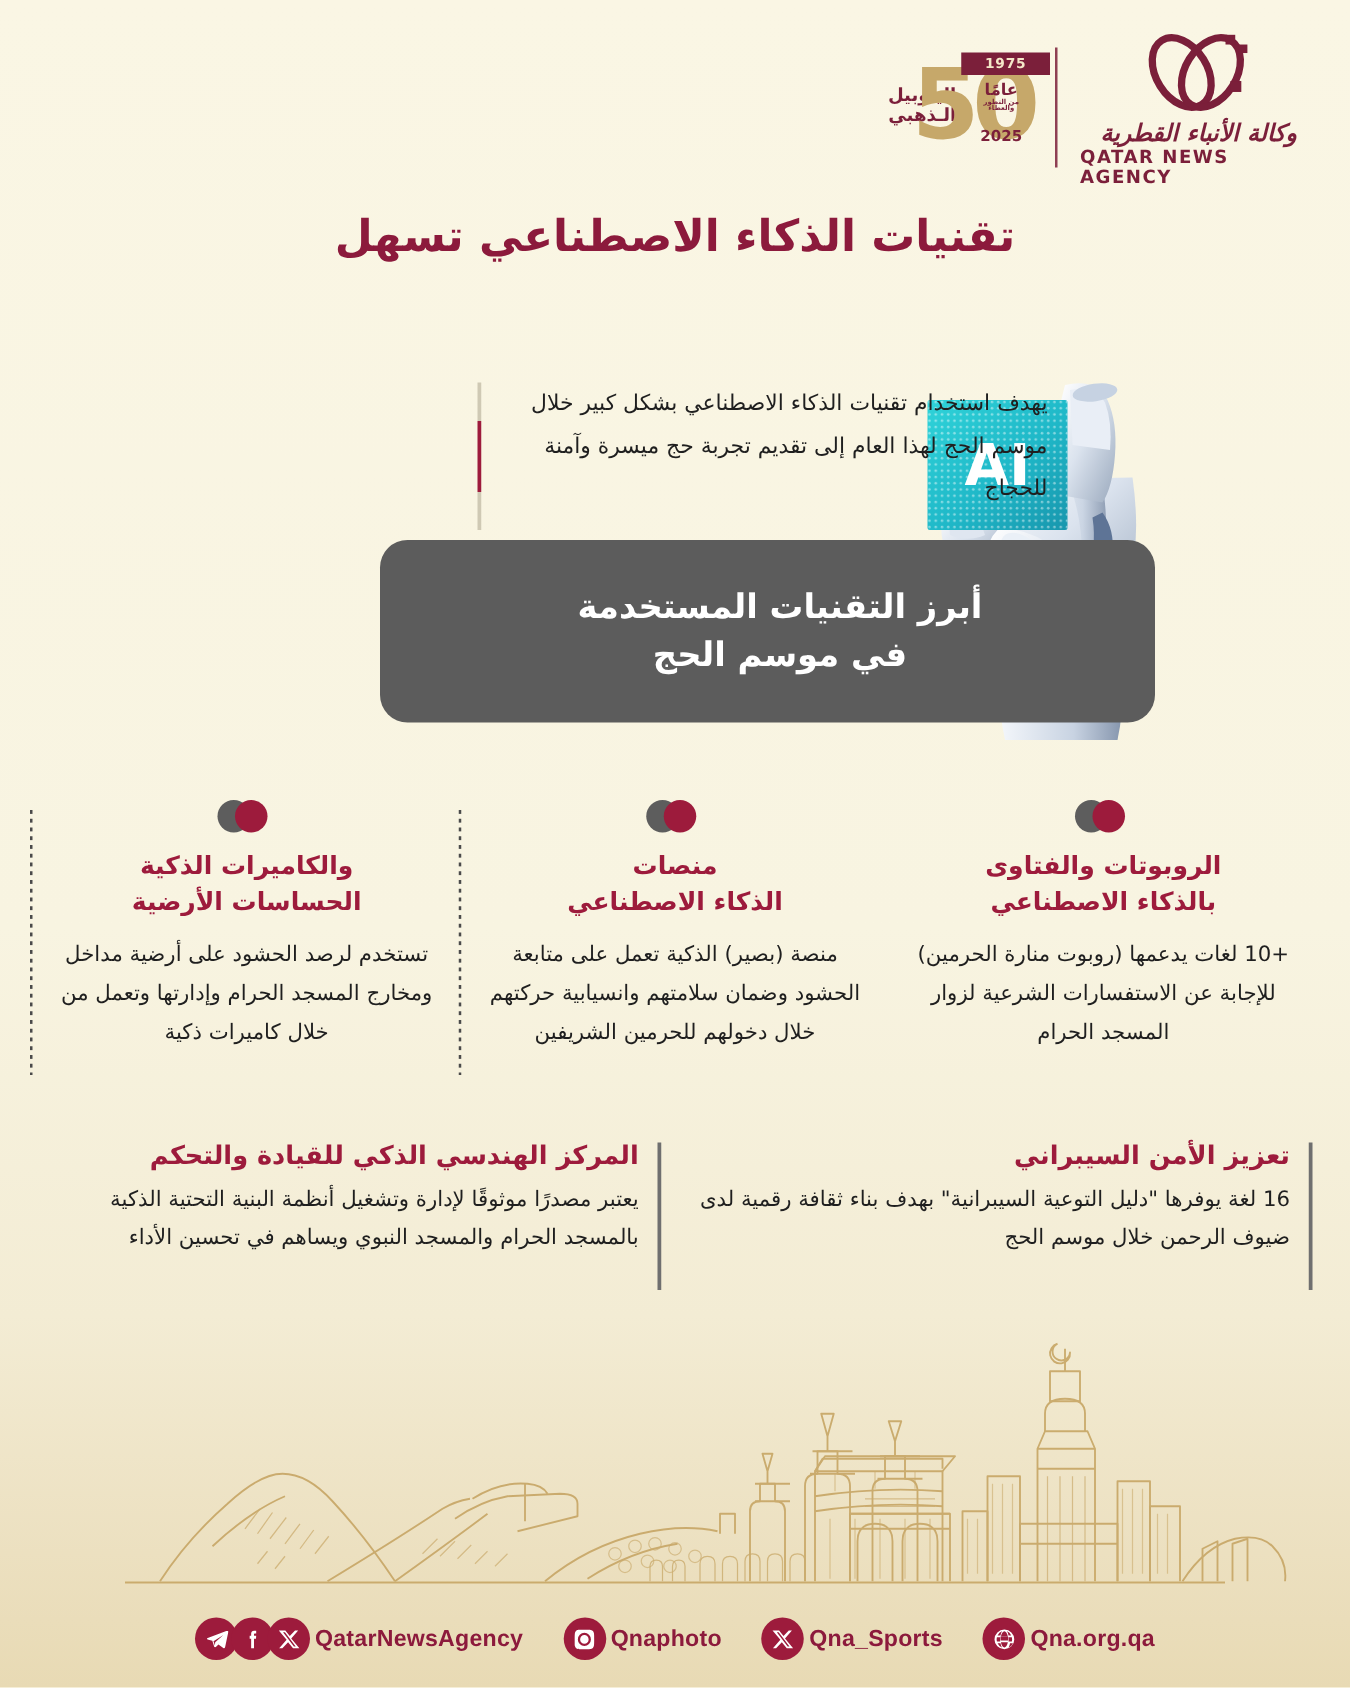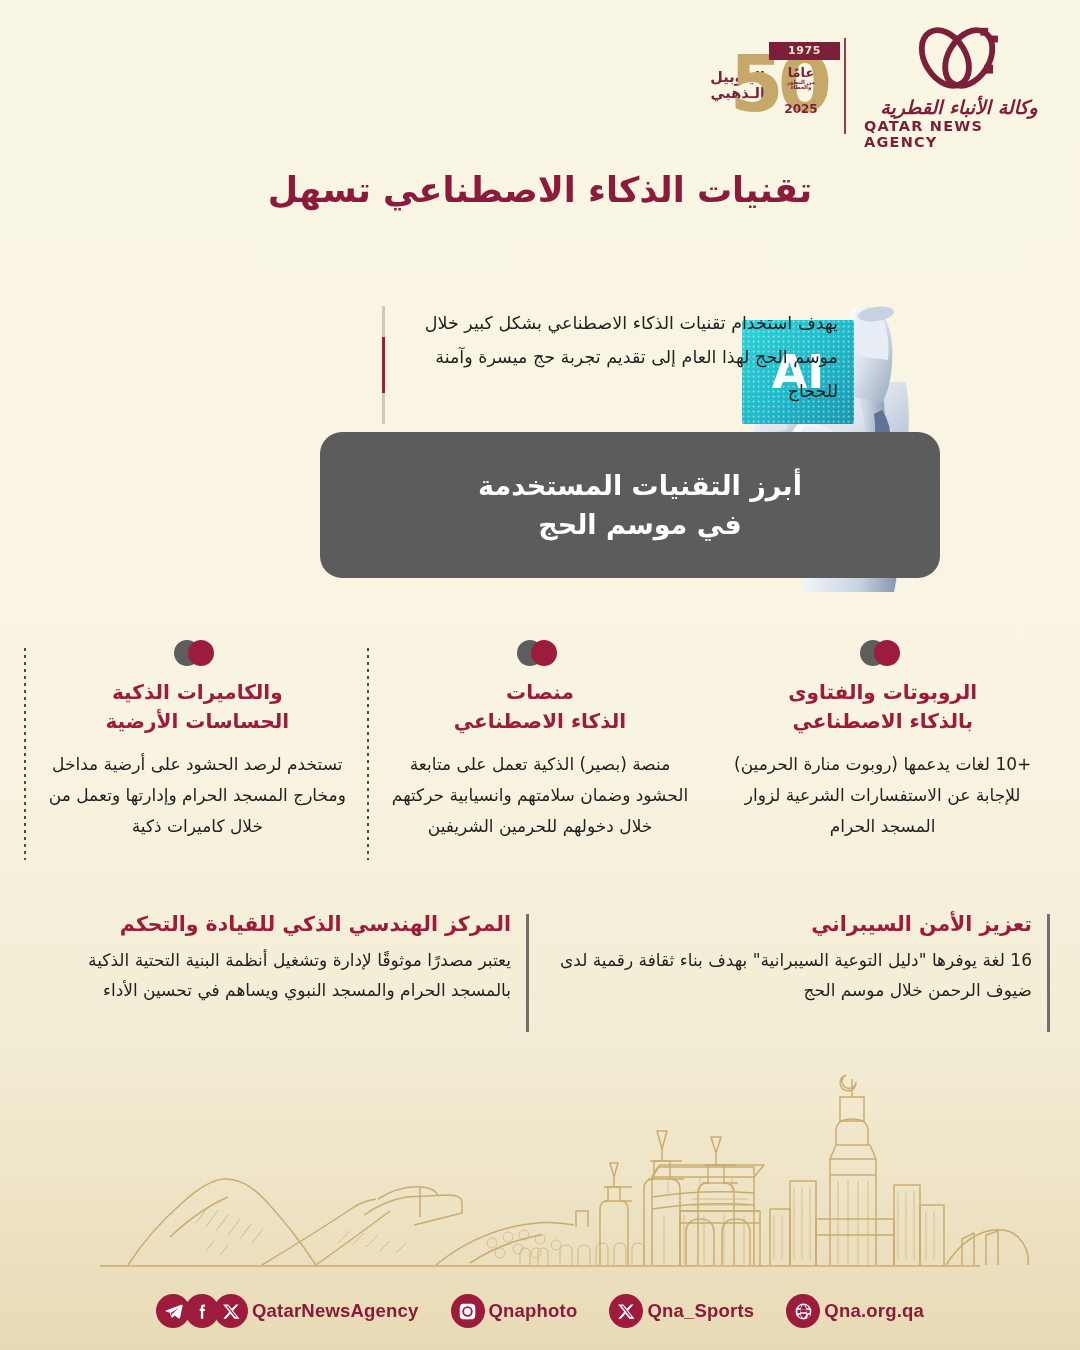--- a/index.html
+++ b/index.html
@@ -46,21 +46,21 @@
   .intro-text { font-size:17.5px; line-height:1.95; color:#1f1f1f; text-align:right; width:100%;
                 padding-left:16px; padding-right:0; }
   .intro-bar { position:absolute; top:306px; right:695px; width:3px; height:118px;
                background:linear-gradient(180deg,#cfc9b4 0%,#cfc9b4 26%,#9d1b3c 26%,#9d1b3c 74%,#cfc9b4 74%,#cfc9b4 100%); }
 
   
   .robot { position:absolute; top:292px; right:124px; width:250px; height:300px; }
   .robot svg { display:block; }
 
   
-  .banner { position:absolute; top:432px; right:140px; width:620px; height:146px;
+  .banner { position:absolute; top:432px; right:156px; width:620px; height:146px;
             background:#5c5c5c; border-radius:22px; display:flex; align-items:center;
             justify-content:center; padding-left:20px; }
   .banner-text { color:#ffffff; font-size:27px; font-weight:bold; line-height:1.45; text-align:center; }
   .banner-text span { display:block; }
 
   
   .cols { position:absolute; top:640px; right:0; left:0; display:flex; padding:0 26px; }
   .col { flex:1 1 0; position:relative; text-align:center; padding:0 14px; }
   .col + .col::after {
     content:""; position:absolute; top:8px; left:-2px; width:2px; height:212px;

